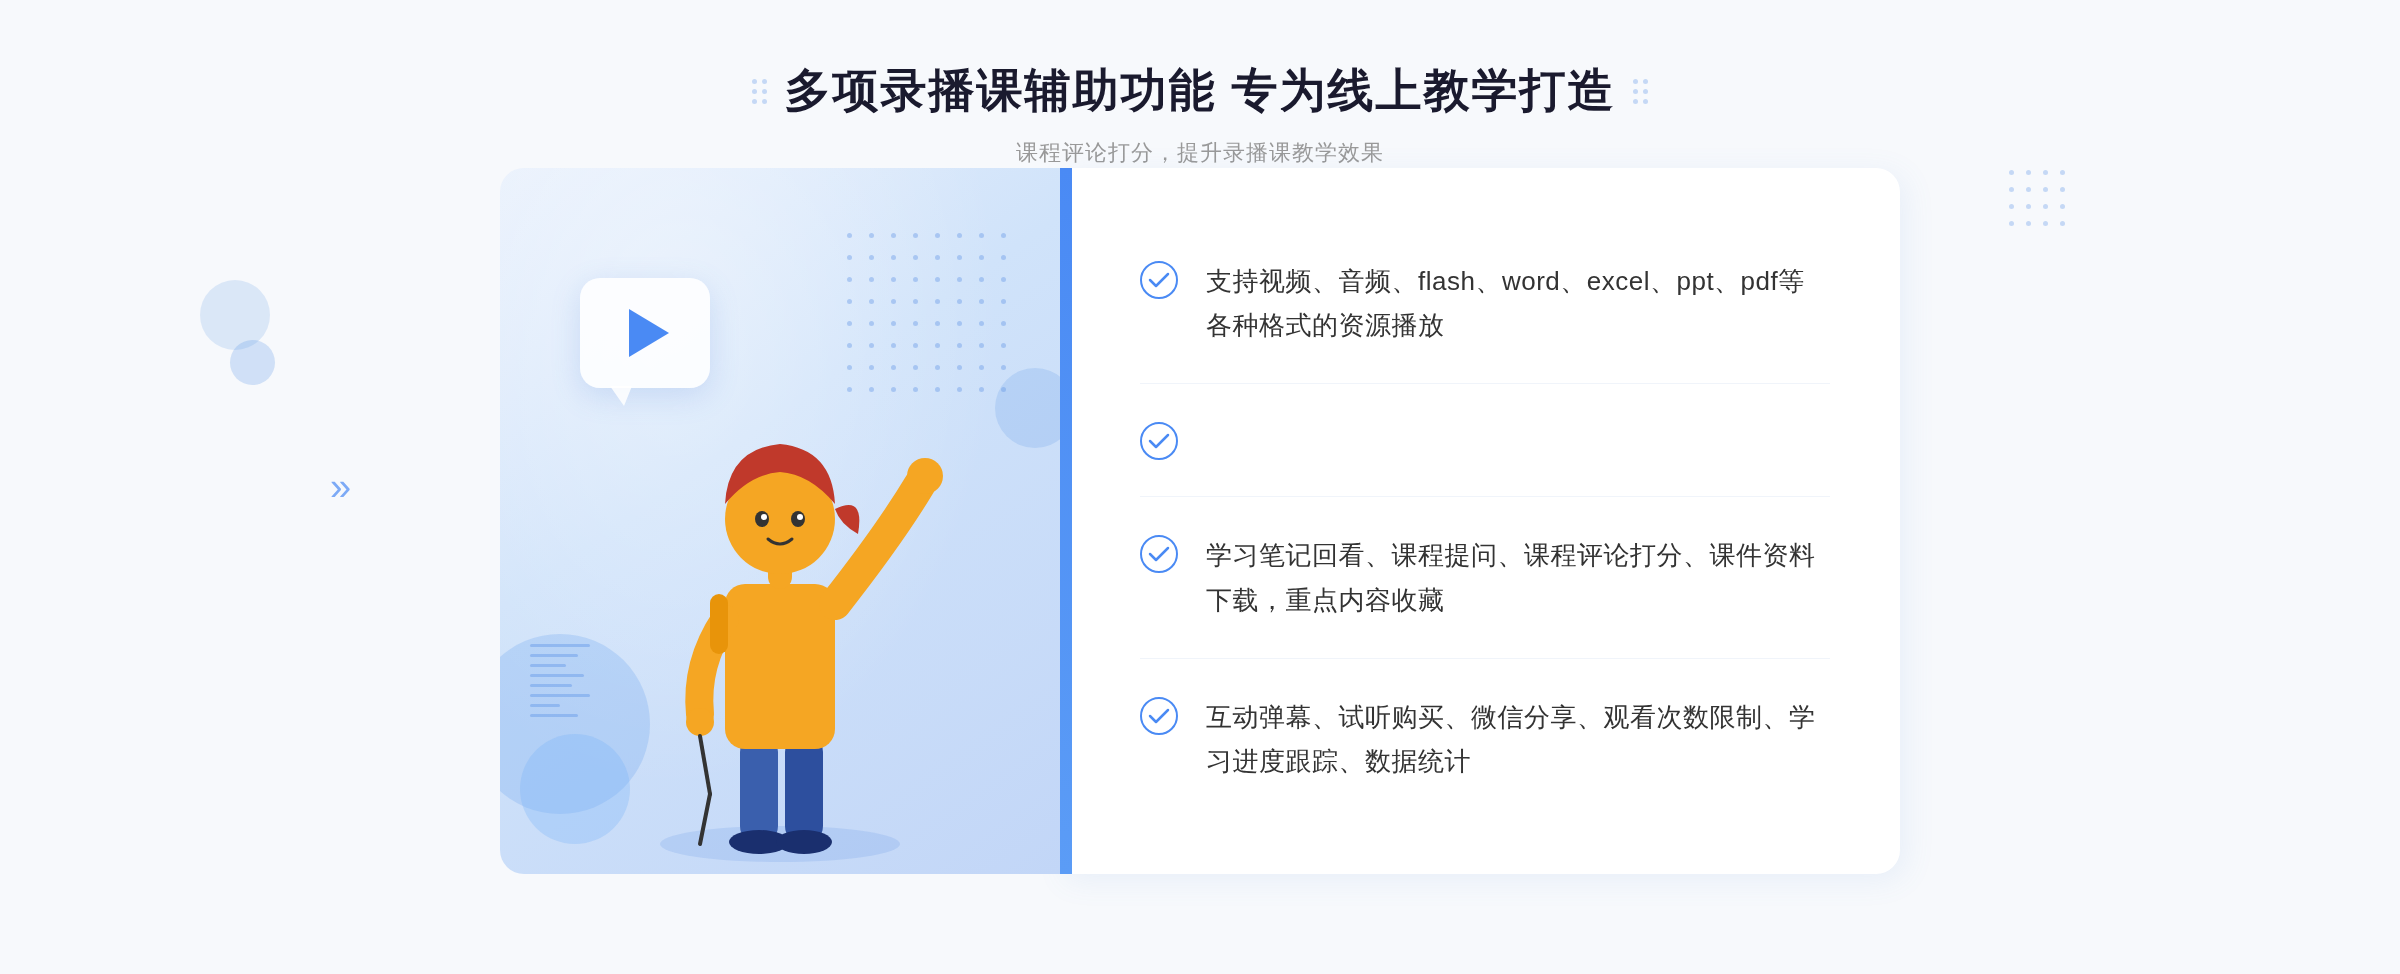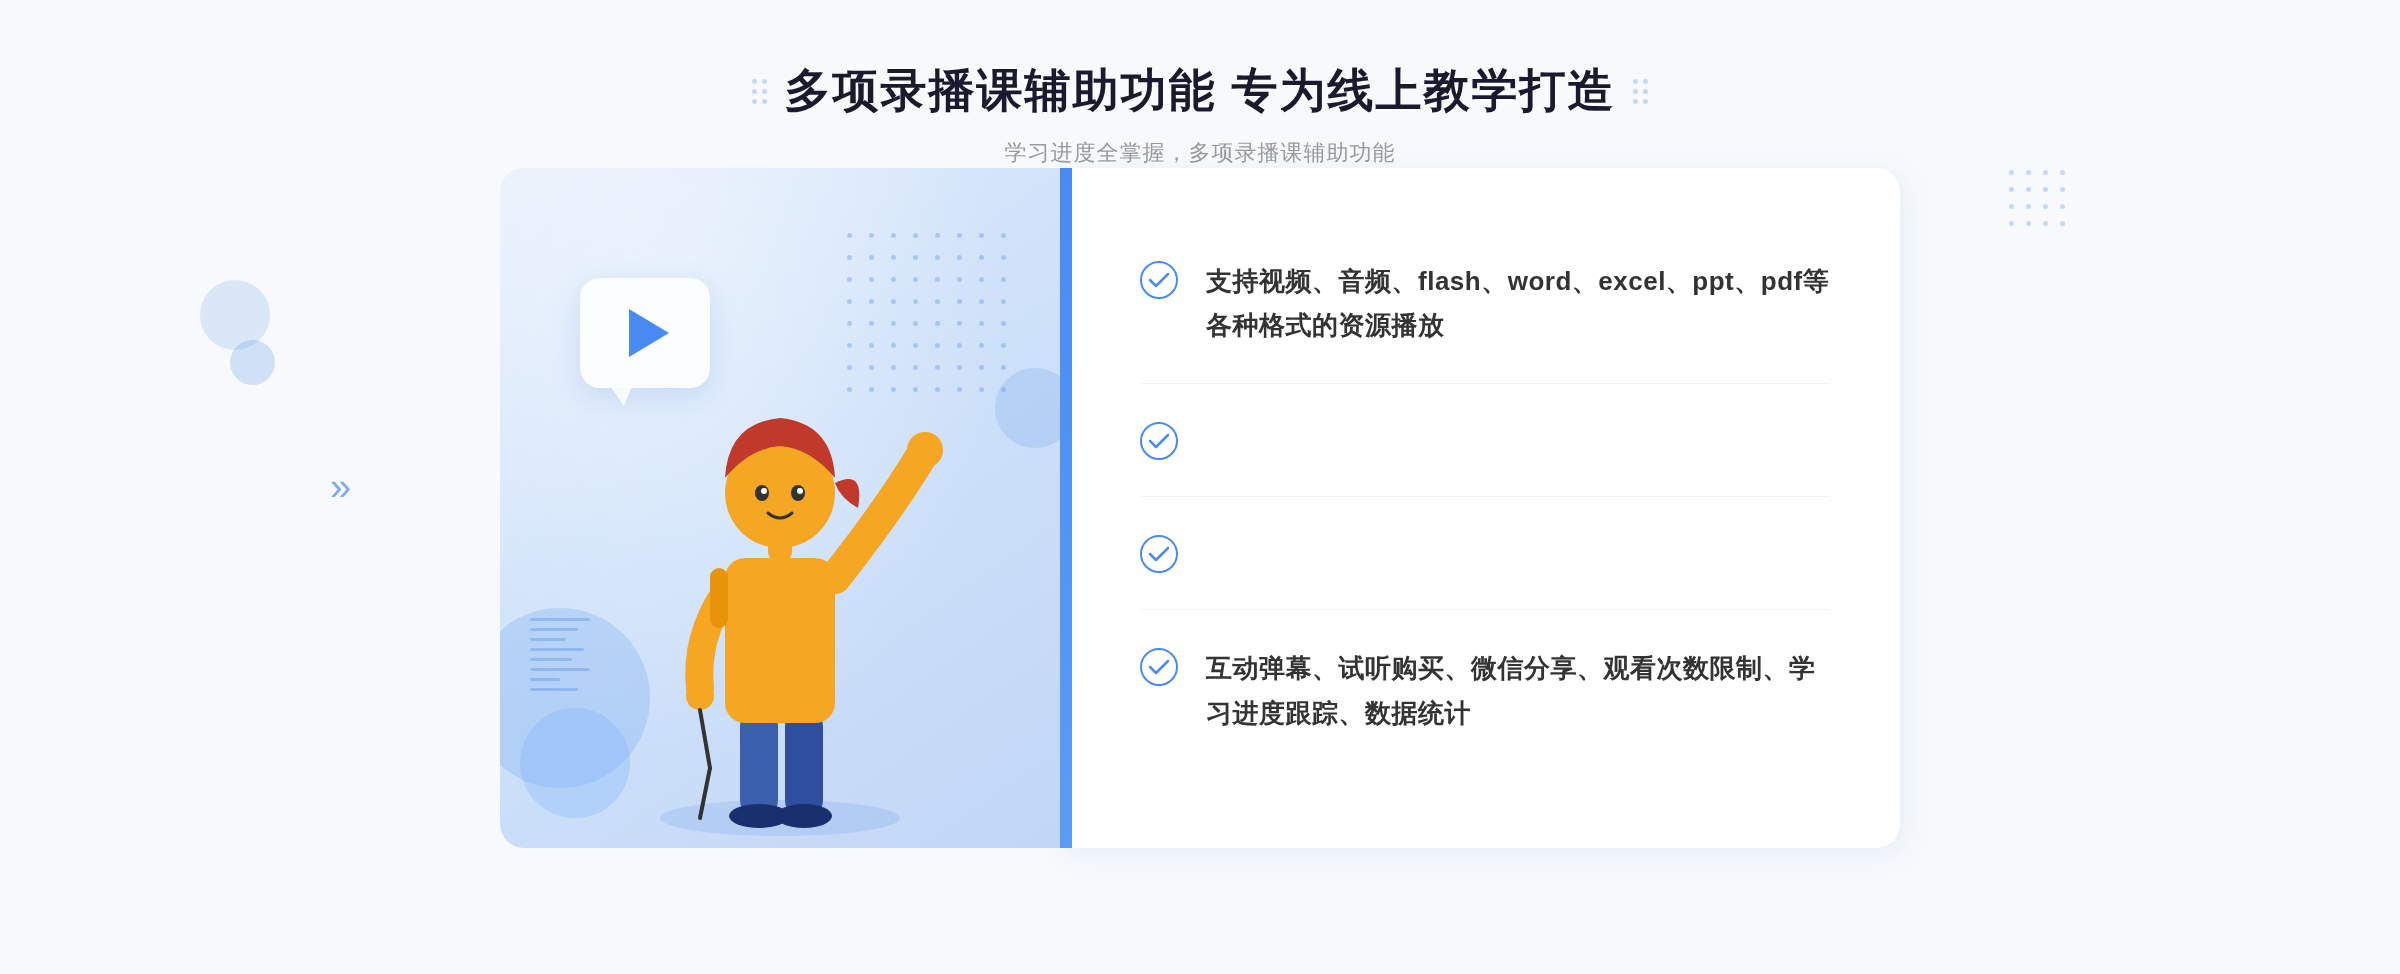--- a/index.html
+++ b/index.html
@@ -247,21 +247,21 @@
       width: 38px;
       height: 38px;
       flex-shrink: 0;
       margin-top: 2px;
     }
 
     .feature-text {
       font-size: 26px;
       color: #333;
       line-height: 1.7;
-      font-weight: 700;
+      font-weight: 400;
       letter-spacing: 0.5px;
     }
 
     
     .left-arrow-deco {
       position: absolute;
       left: 330px;
       top: 50%;
       transform: translateY(-50%);
     }
@@ -345,21 +345,21 @@
         <div class="title-dots-row">
           <span class="title-dot"></span>
             <span class="title-dot"></span>
         </div>
         <div class="title-dots-row">
           <span class="title-dot"></span>
             <span class="title-dot"></span>
         </div>
       </div>
     </div>
-    <p class="sub-title">学习进度全掌握，多项录播课辅助功能</p>
+    <p class="sub-title">课程评论打分，提升录播课教学效果</p>
   </div>
 
   <div class="left-arrow-deco">
     <span class="chevron-right">»</span>
   </div>
 
   <div class="right-dots-deco">
     <div class="right-dots-grid">
       <span class="right-dot"></span>
         <span class="right-dot"></span>
@@ -530,20 +530,21 @@
           <circle cx="19" cy="19" r="18" stroke="#4a8af4" stroke-width="2"></circle>
           <path d="M10 19 L16 25 L28 13" stroke="#4a8af4" stroke-width="2.5" stroke-linecap="round" stroke-linejoin="round" fill="none"></path>
         </svg>
       </div>
 
       <div class="feature-item">
         <svg class="check-icon" viewBox="0 0 38 38" fill="none" xmlns="http://www.w3.org/2000/svg">
           <circle cx="19" cy="19" r="18" stroke="#4a8af4" stroke-width="2"></circle>
           <path d="M10 19 L16 25 L28 13" stroke="#4a8af4" stroke-width="2.5" stroke-linecap="round" stroke-linejoin="round" fill="none"></path>
         </svg>
+        <span class="feature-text">学习笔记回看、课程提问、课程评论打分、课件资料下载，重点内容收藏</span>
       </div>
 
       <div class="feature-item">
         <svg class="check-icon" viewBox="0 0 38 38" fill="none" xmlns="http://www.w3.org/2000/svg">
           <circle cx="19" cy="19" r="18" stroke="#4a8af4" stroke-width="2"></circle>
           <path d="M10 19 L16 25 L28 13" stroke="#4a8af4" stroke-width="2.5" stroke-linecap="round" stroke-linejoin="round" fill="none"></path>
         </svg>
         <span class="feature-text">互动弹幕、试听购买、微信分享、观看次数限制、学习进度跟踪、数据统计</span>
       </div>
 

